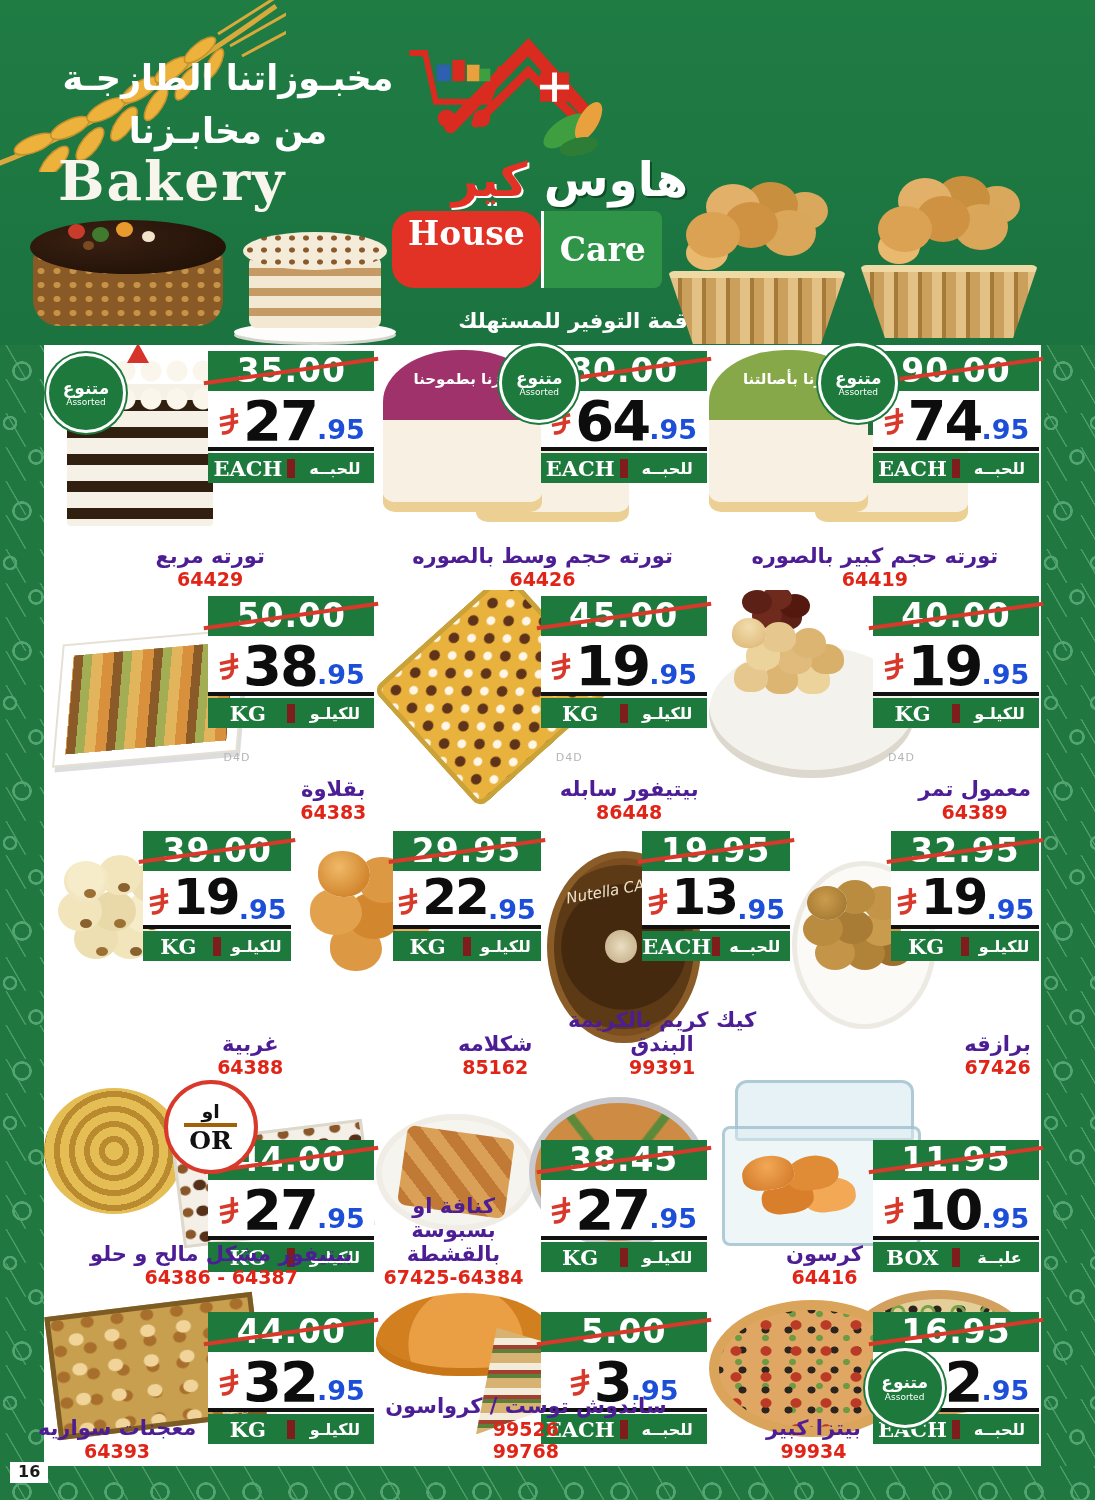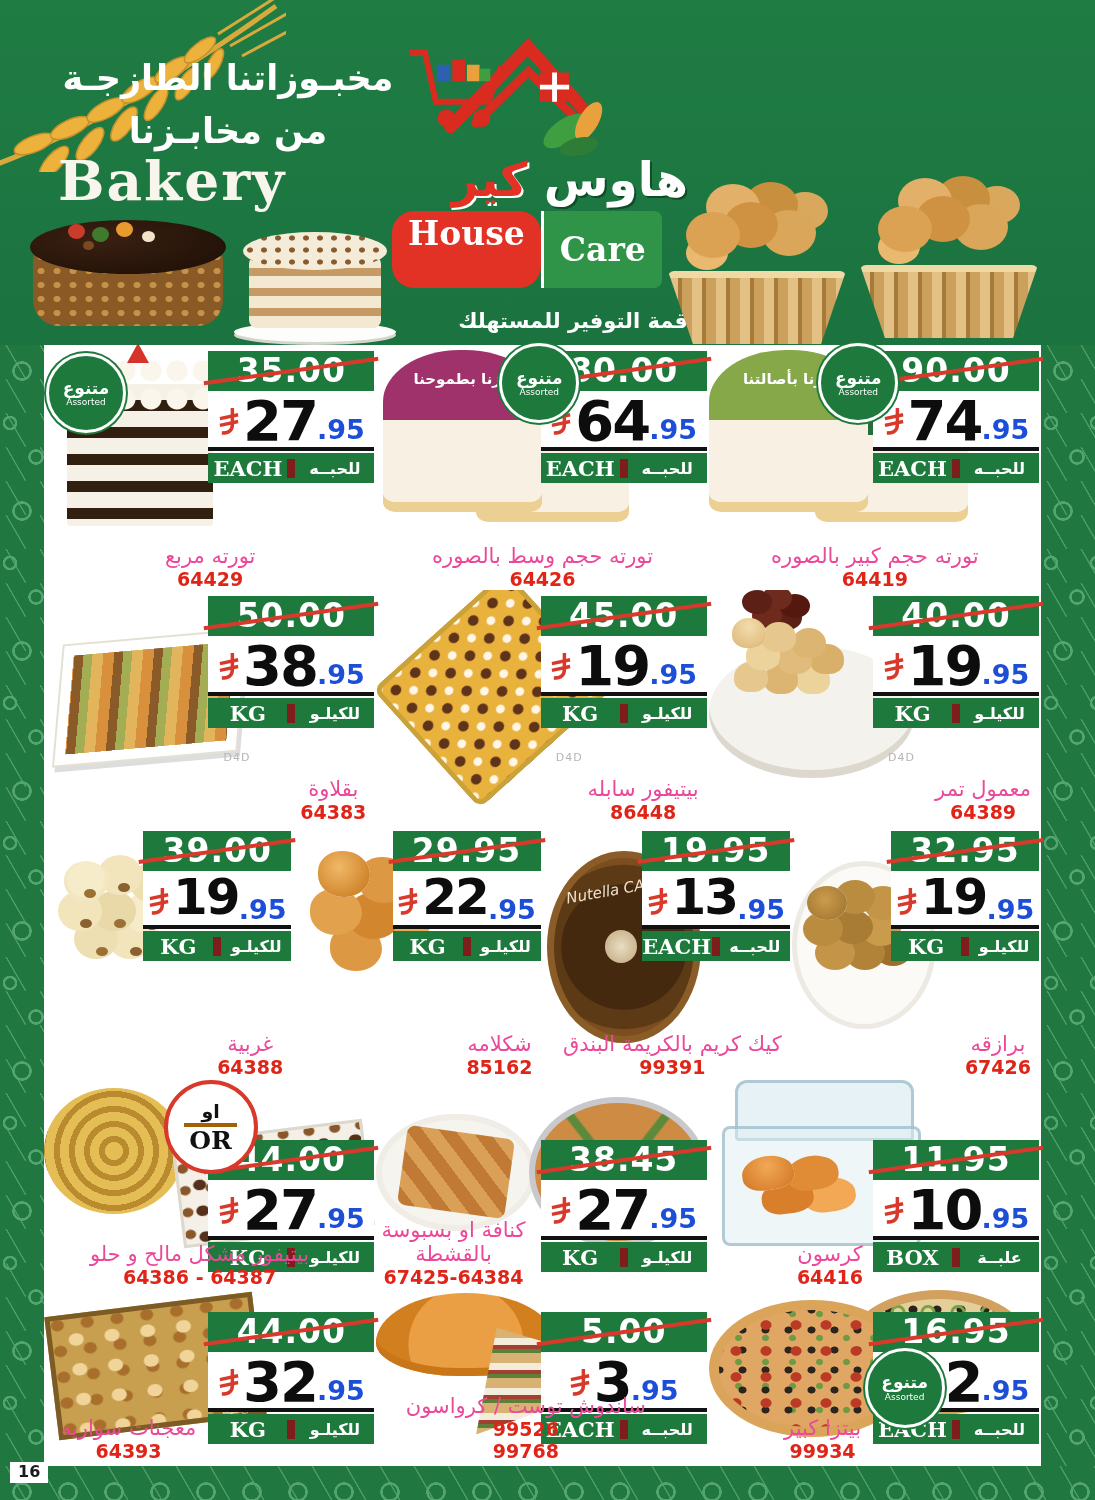--- a/index.html
+++ b/index.html
@@ -83,21 +83,21 @@
   .unit{display:flex;height:30px;background:#1e7a3c;color:#fff;align-items:center;margin-top:2px;}
   .uen{flex:1;font-family:"DejaVu Serif",serif;font-weight:bold;font-size:21px;text-align:center;}
   .uar{flex:1;font-size:16px;font-weight:bold;text-align:center;border-left:8px solid #7f1d1d;}
 
   
   .caption{position:absolute;bottom:2px;right:10px;z-index:4;text-align:center;}
   .r1 .caption{left:50%;right:auto;transform:translateX(-50%);bottom:0;white-space:nowrap;}
   .r4 .caption{right:178px;} .r5 .caption{right:180px;bottom:0;white-space:nowrap;}
   .caption.cap-left{left:46px;right:auto;transform:none;}
   .caption.cap-center{left:45%;right:auto;transform:translateX(-50%);white-space:nowrap;}
-  .pname{font-size:21px;font-weight:normal;color:#ec4899;}
+  .pname{font-size:21px;font-weight:bold;color:#4c1d95;}
   .pcode{font-size:19px;font-weight:bold;color:#e02417;}
   .pcode:empty{display:none;}
 
   
   .badge-assorted{position:absolute;width:74px;height:74px;border-radius:50%;background:#1e7a3c;
       border:3px solid #fff;box-shadow:0 0 0 2px #1e7a3c;color:#fff;display:flex;flex-direction:column;
       align-items:center;justify-content:center;z-index:5;text-align:center;}
   .ba-ar{font-size:17px;font-weight:bold;line-height:1.1;}
   .ba-en{font-size:9px;}
   .badge-or{position:absolute;width:86px;height:86px;border-radius:50%;background:#fff;border:4px solid #d8392b;

